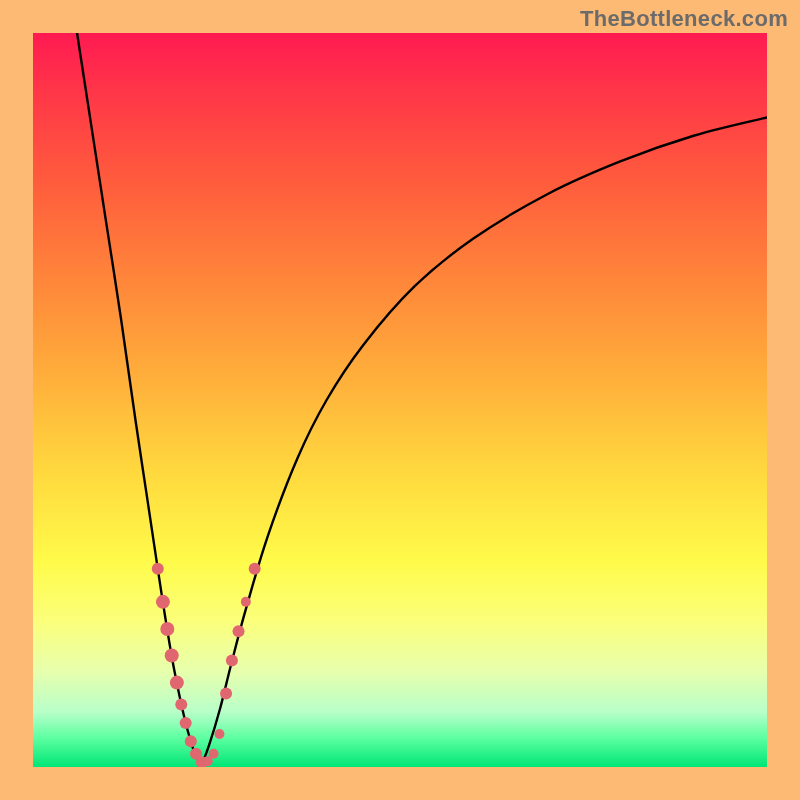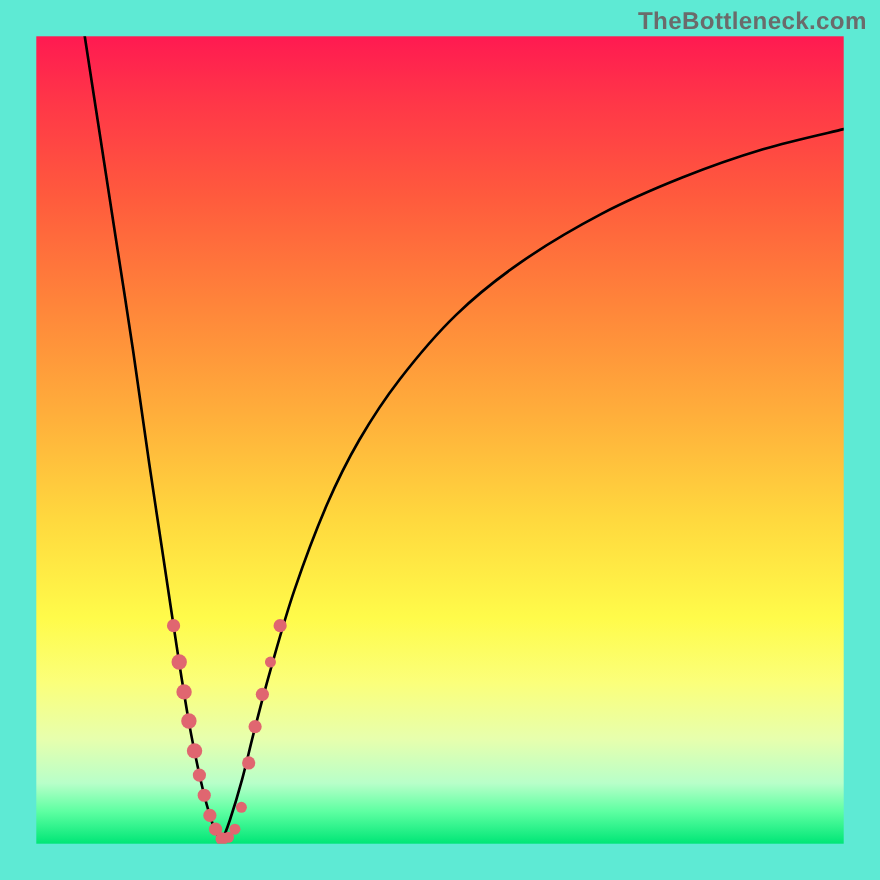--- a/index.html
+++ b/index.html
@@ -8,21 +8,21 @@
     width: 800px;
     height: 800px;
     overflow: hidden;
     background: #000;
     font-family: Arial, Helvetica, sans-serif;
   }
   .frame {
     position: relative;
     width: 800px;
     height: 800px;
-    background: #5eead4;
+    background: #fdba74;
   }
   .plot-area {
     position: absolute;
     left: 33px;
     top: 33px;
     width: 734px;
     height: 734px;
     
     background: linear-gradient(
       to bottom,

